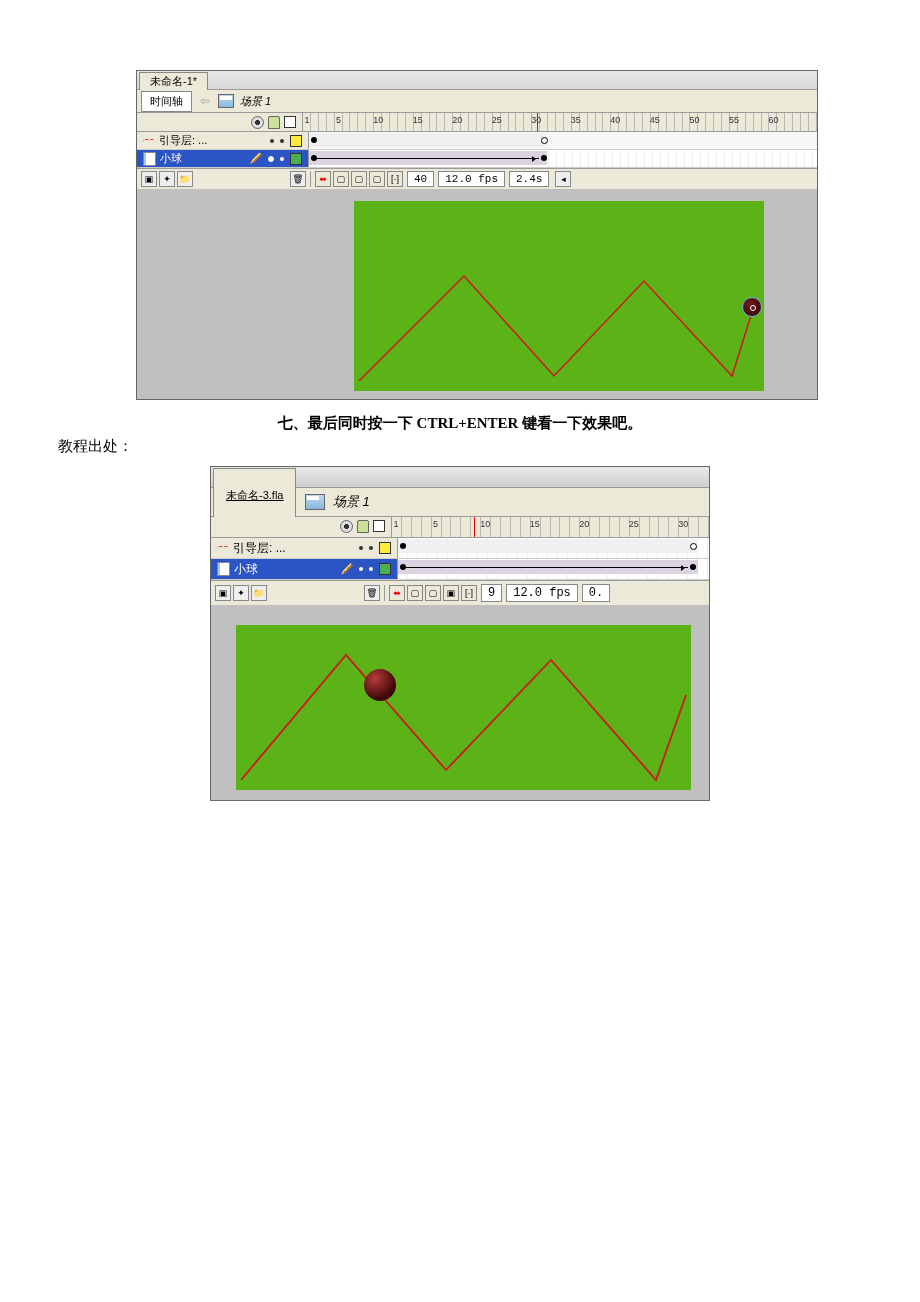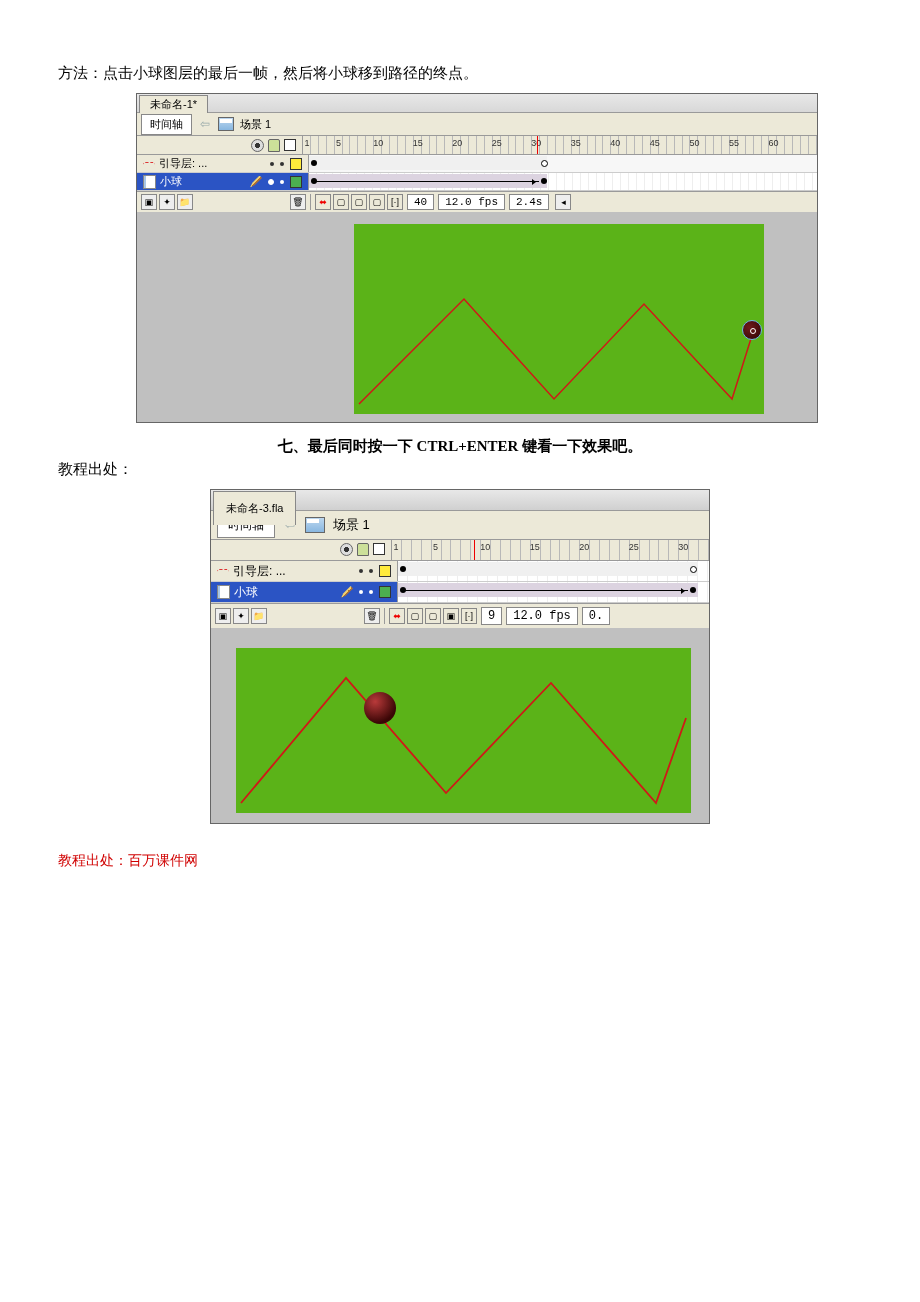--- a/index.html
+++ b/index.html
@@ -63,21 +63,21 @@
   .scene-ico {
     width: 14px; height: 12px;
     background: linear-gradient(#bcd7ef,#89b7e0);
     border: 1px solid #666;
     position: relative;
   }
   .scene-ico::after {
     content:""; position:absolute; left:1px; top:1px;
     width: 12px; height: 4px; background:#fff;
   }
-  .scene-label { font-size: 11px; }
+  .scene-label { font-size: 11px; font-style: italic; }
 
   .timeline-head {
     display: flex;
     height: 18px;
     background: #ece9d8;
     border-bottom: 1px solid #9a9a9a;
   }
   .layer-col {
     width: 165px;
     flex: 0 0 165px;
@@ -233,21 +233,21 @@
     background: #c0c0c0;
     font-family: Tahoma, Arial, sans-serif;
     font-size: 12px;
   }
   .titlebar2 {
     height: 20px;
     background: linear-gradient(#e8e8e8,#d0d0d0);
     border-bottom: 1px solid #9a9a9a;
     position: relative;
   }
-  .titlebar2 .doc-tab { padding: 9px 12px; }
+  .titlebar2 .doc-tab { padding: 19px 12px; text-decoration: underline; }
   .toolbar2 {
     height: 28px; background:#ece9d8; border-bottom:1px solid #9a9a9a;
     display:flex; align-items:center; gap:8px; padding-left:6px;
   }
   .toolbar2 .btn-timeline { padding: 3px 10px; font-size:12px;}
   .toolbar2 .scene-ico { width:18px; height:14px;}
   .toolbar2 .scene-label { font-size:13px;}
 
   .flash2 .layer-col, .flash2 .layer-label { width: 180px; flex: 0 0 180px;}
   .flash2 .timeline-head { height: 20px;}
@@ -271,21 +271,20 @@
 
   .footer { margin-top: 28px; font-size: 14px;}
   .footer .red { color: #d00000; }
   .footer a { color: #2040cc; text-decoration: underline;}
 </style>
 </head>
 <body>
 
 <div class="page">
 
-  <div class="line">方法：点击小球图层的最后一帧，然后将小球移到路径的终点。</div>
 
   <div class="flash1">
     <div class="titlebar1">
       <div class="doc-tab">未命名-1*</div>
     </div>
     <div class="toolbar1">
       <span class="btn-timeline">时间轴</span>
       <span class="arrow-left">⇦</span>
       <span class="scene-ico"></span>
       <span class="scene-label">场景 1</span>
@@ -561,16 +560,15 @@
       <div class="stage2">
         <svg class="zigzag" viewBox="0 0 455 165">
           <polyline points="5,155 110,30 210,145 315,35 420,155 450,70" stroke="#d01818" stroke-width="1.8" fill="none"></polyline>
         </svg>
         <div class="ball2" style="left:128px; top:44px;"></div>
       </div>
     </div>
   </div>
 
   <div class="footer">
-    <div class="red">教程出处：百万课件网</div>
   </div>
 
 </div>
 
 </body></html>

